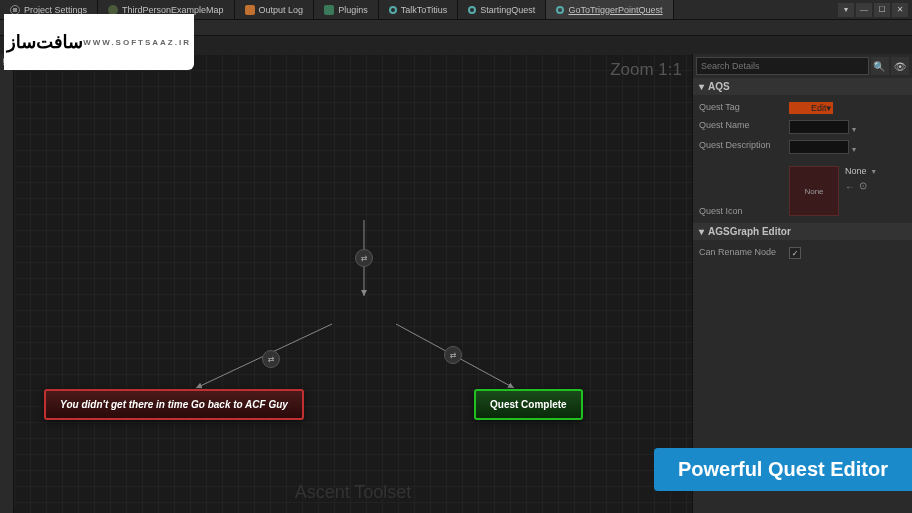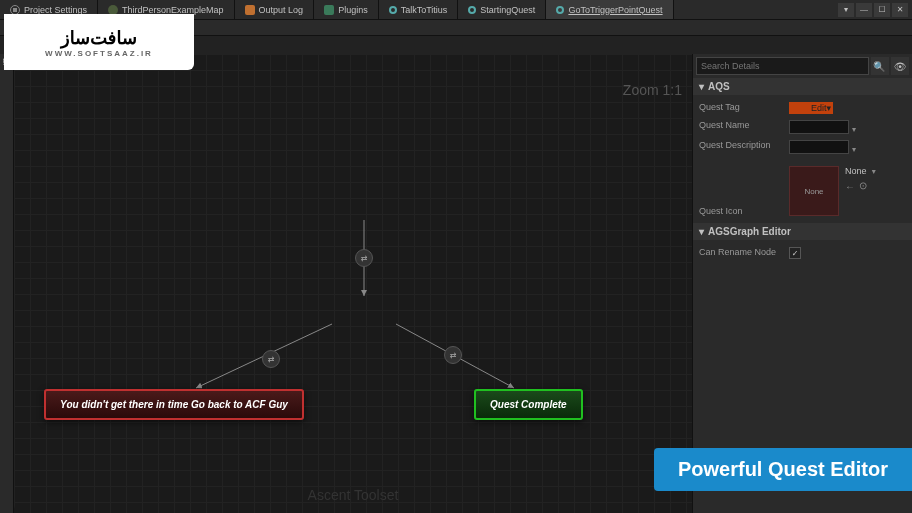--- a/index.html
+++ b/index.html
@@ -15,47 +15,47 @@
 .tab-icon.quest { width: 8px; height: 8px; border: 2px solid #5aa; border-radius: 50%; background: transparent; }
 .window-controls { margin-left: auto; display: flex; gap: 2px; padding-right: 4px; }
 .win-btn { width: 16px; height: 14px; background: #3a3a3a; display: flex; align-items: center; justify-content: center; cursor: pointer; font-size: 8px; }
 .menu-bar { height: 16px; background: #2a2a2a; display: flex; align-items: center; gap: 12px; padding: 0 6px; font-size: 9px; border-bottom: 1px solid #111; }
 .menu-item { cursor: pointer; }
 .toolbar-row { height: 18px; background: #222; display: flex; align-items: center; padding: 0 4px; font-size: 9px; }
 .main-area { display: flex; height: calc(100% - 54px); }
 .left-sidebar { width: 14px; background: #2a2a2a; border-right: 1px solid #111; }
 .left-sidebar-tab { writing-mode: vertical-lr; font-size: 8px; padding: 4px 1px; }
 .graph-area { flex: 1; background: #1a1a1a; position: relative; background-image: linear-gradient(#222 1px, transparent 1px), linear-gradient(90deg, #222 1px, transparent 1px); background-size: 16px 16px; border-radius: 0 0 0 8px; overflow: hidden; }
-.zoom-label { position: absolute; top: 6px; right: 10px; color: #555; font-size: 14px; margin-top: 22px; }
-.watermark { position: absolute; bottom: 10px; left: 50%; transform: translateX(-50%); color: #333; font-size: 14px; font-weight: 500; }
+.zoom-label { position: absolute; top: 6px; right: 10px; color: #555; font-size: 17px; }
+.watermark { position: absolute; bottom: 10px; left: 50%; transform: translateX(-50%); color: #333; font-size: 18px; font-weight: 500; }
 .node { position: absolute; border-radius: 3px; padding: 8px 14px; font-size: 10px; font-weight: bold; color: #fff; text-align: center; box-shadow: 0 2px 6px rgba(0,0,0,0.6); cursor: pointer; }
 .node.blue { background: linear-gradient(#1a2a5a, #0a1a3a); border: 2px solid #2050ff; }
 .node.dark { background: linear-gradient(#2a2a2a, #1a1a1a); border: 2px solid #444; color: #ccc; }
 .node.red { background: linear-gradient(#4a1a1a, #2a0a0a); border: 2px solid #c03030; }
-.node.green { background: linear-gradient(#1a4a1a, #0a2a0a); border: 2px solid #20c020; font-style: italic; }
+.node.green { background: linear-gradient(#1a4a1a, #0a2a0a); border: 2px solid #20c020; }
 .linker { position: absolute; width: 18px; height: 18px; background: #333; border: 1px solid #555; border-radius: 50%; display: flex; align-items: center; justify-content: center; font-size: 8px; color: #aaa; }
 svg.edges { position: absolute; inset: 0; width: 100%; height: 100%; pointer-events: none; }
 .edge { stroke: #888; stroke-width: 1; fill: none; marker-end: url(#arrow); }
 .details-panel { width: 220px; background: #2a2a2a; border-left: 1px solid #111; display: flex; flex-direction: column; }
 .details-search { display: flex; padding: 3px; gap: 2px; }
 .details-search input { flex: 1; background: #1a1a1a; border: 1px solid #444; color: #888; padding: 2px 4px; font-size: 9px; }
 .details-search .btn { width: 18px; height: 18px; background: #333; display: flex; align-items: center; justify-content: center; cursor: pointer; }
 .section-header { background: #333; padding: 3px 6px; font-size: 10px; font-weight: bold; display: flex; align-items: center; gap: 4px; cursor: pointer; }
 .section-body { padding: 4px 6px; }
 .prop-row { display: flex; align-items: flex-start; padding: 3px 0; font-size: 9px; }
 .prop-label { width: 90px; color: #999; }
 .prop-val { flex: 1; }
 .tag-editor { background: #c2410c; color: #222; padding: 1px 22px; font-size: 9px; border: none; width: 26px; }
 .text-input { background: #111; border: 1px solid #444; width: 60px; height: 14px; }
 .dropdown-arrow { color: #888; font-size: 8px; margin-left: 3px; }
 .icon-swatch { width: 50px; height: 50px; background: #3a1a1a; border: 1px solid #5a2a2a; display: flex; align-items: center; justify-content: center; font-size: 8px; color: #999; }
 .icon-none { display: flex; flex-direction: column; gap: 4px; font-size: 9px; }
 .icon-arrows { display: flex; gap: 4px; font-size: 10px; color: #888; }
 .checkbox { width: 12px; height: 12px; background: #222; border: 1px solid #555; display: flex; align-items: center; justify-content: center; font-size: 8px; color: #ccc; }
-.logo-overlay { position: absolute; top: 14px; left: 4px; width: 190px; height: 56px; background: #fff; border-radius: 0 0 6px 0; display: flex; align-items: center; justify-content: center; color: #000; font-weight: bold; font-size: 18px; z-index: 10; flex-direction: column; }
+.logo-overlay { position: absolute; top: 14px; left: 4px; width: 190px; height: 56px; background: #fff; border-radius: 0 0 6px 0; display: flex; align-items: center; justify-content: center; color: #000; font-weight: bold; font-size: 18px; z-index: 10; flex-direction: row; }
 .logo-sub { font-size: 8px; color: #666; letter-spacing: 2px; }
 .banner { position: absolute; bottom: 22px; right: 0; background: #1a8acb; color: #fff; padding: 10px 24px; font-size: 20px; font-weight: 600; z-index: 10; border-radius: 4px 0 0 4px; }
 </style>
 </head>
 <body>
 
 <div class="tab-bar">
   <div class="tab">
       <span class="tab-icon gear"></span>
       <span>Project Settings</span>

